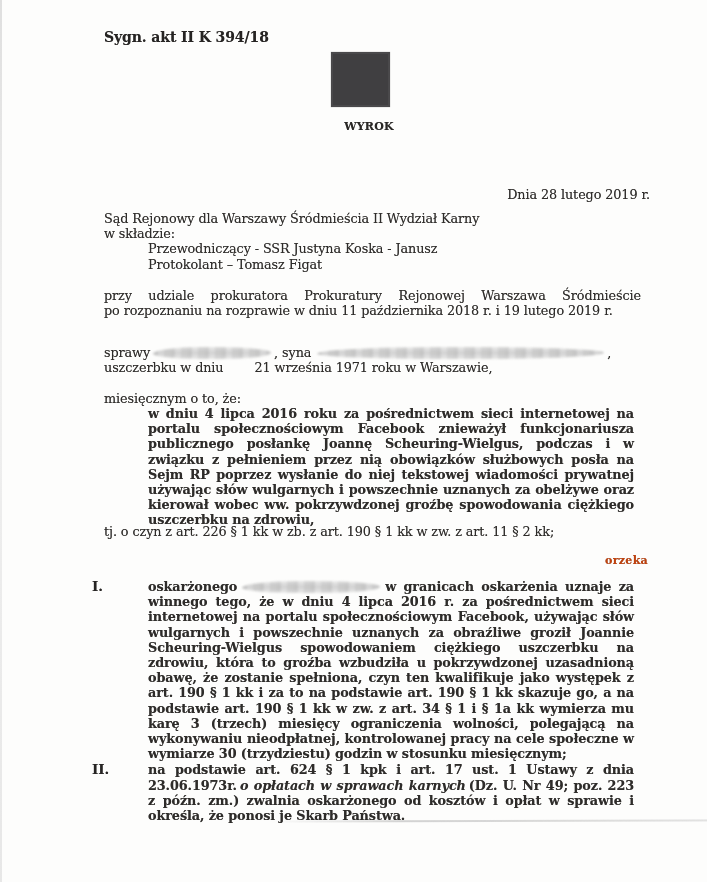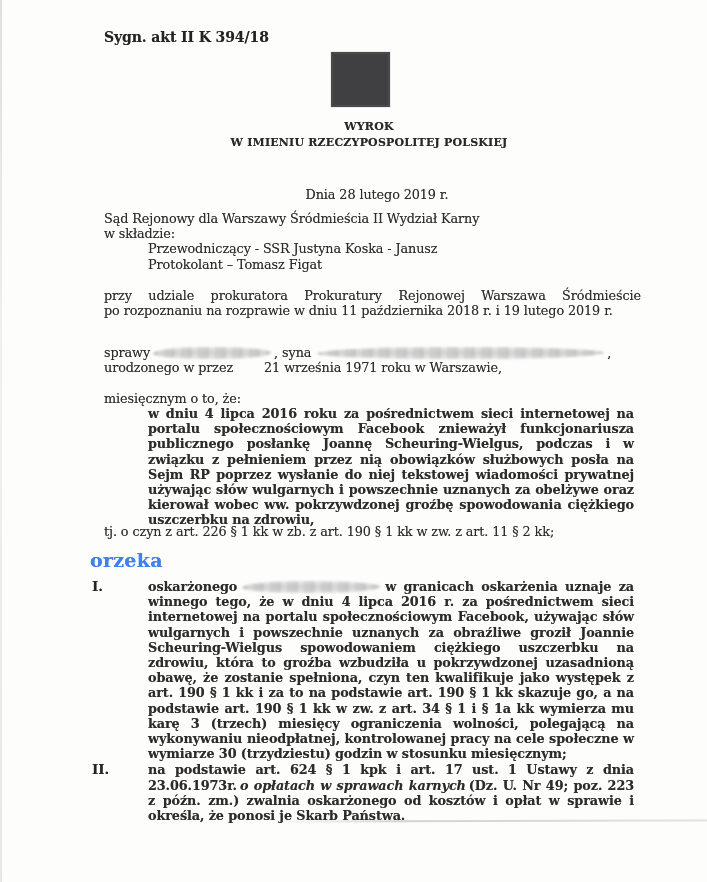--- a/index.html
+++ b/index.html
@@ -36,39 +36,39 @@
     background:#403f41;
     box-shadow:inset 0 0 0 2px #4a494b, 0 0 1px rgba(0,0,0,.4);
   }
   .title-block{
     position:absolute;left:90px;top:119px;width:558px;
     text-align:center;font-weight:bold;color:#2a2826;
     font-size:11px;line-height:15.5px;letter-spacing:.2px;
   }
   .date-line{
     position:absolute;left:104px;top:187px;width:546px;
-    text-align:center;
+    text-align:right;
   }
   .court-block{position:absolute;left:104px;top:211px;width:540px;}
   .indent1{margin-left:44px;}
   .prosecutor-block{position:absolute;left:104px;top:288px;width:537px;}
   .justify-full{text-align:justify;text-align-last:justify;}
   .nowrap{white-space:nowrap;}
   .defendant-block{position:absolute;left:104px;top:345px;width:560px;}
   .born-gap{display:inline-block;width:31px;}
   .accusation-intro{position:absolute;left:104px;top:391px;}
   .accusation-body{
     position:absolute;left:148px;top:406px;width:486px;
     text-align:justify;
     font-weight:bold;
   }
   .qualification{position:absolute;left:104px;top:524px;}
   .verdict-heading{
     position:absolute;left:90px;top:553px;width:558px;
-    text-align:left;font-weight:bold;font-size:19px;letter-spacing:.3px;color:#3b82f6;
+    text-align:right;font-weight:bold;font-size:11px;letter-spacing:.3px;color:#c2410c;
   }
   .rulings{position:absolute;left:92px;top:579px;width:542px;}
   .ruling-item{position:relative;margin:0 0 1px 0;}
   .ruling-numeral{
     position:absolute;left:0;top:0;
     font-weight:bold;font-size:13.5px;color:#262423;
   }
   .ruling-body{margin-left:56px;width:486px;text-align:justify;font-weight:bold;}
   .redact{
     display:inline-block;
@@ -93,21 +93,20 @@
 
   <div class="edge-line"></div>
   <div class="artifact-line"></div>
 
   <div class="sygn">Sygn. akt II K 394/18</div>
 
   <div class="stamp"></div>
 
   <div class="title-block">
     <div>WYROK</div>
-    <div>W IMIENIU RZECZYPOSPOLITEJ POLSKIEJ</div>
   </div>
 
   <div class="date-line">Dnia 28 lutego 2019 r.</div>
 
   <div class="court-block">
     <div>Sąd Rejonowy dla Warszawy Śródmieścia II Wydział Karny</div>
     <div>w składzie:</div>
     <div class="indent1">Przewodniczący - SSR Justyna Koska - Janusz</div>
     <div class="indent1">Protokolant – Tomasz Figat</div>
   </div>
@@ -116,21 +115,21 @@
     <div class="justify-full">przy udziale prokuratora Prokuratury Rejonowej Warszawa Śródmieście</div>
     <div class="nowrap">po rozpoznaniu na rozprawie w dniu 11 października 2018 r. i 19 lutego 2019 r.</div>
   </div>
 
   <div class="defendant-block">
     <div class="nowrap">
       <span>sprawy</span><span class="redact redact-a"></span><span>,</span>
       <span>syna</span><span class="redact redact-b"></span><span>,</span>
     </div>
     <div class="nowrap">
-      <span>urodzonego w przez</span><span class="born-gap"></span><span>21 września 1971 roku w Warszawie,</span>
+      <span>uszczerbku w dniu</span><span class="born-gap"></span><span>21 września 1971 roku w Warszawie,</span>
     </div>
   </div>
 
   <div class="accusation-intro">miesięcznym o to, że:</div>
 
   <div class="accusation-body">w dniu 4 lipca 2016 roku za pośrednictwem sieci internetowej na portalu społecznościowym Facebook znieważył funkcjonariusza publicznego posłankę Joannę Scheuring-Wielgus, podczas i w związku z pełnieniem przez nią obowiązków służbowych posła na Sejm RP poprzez wysłanie do niej tekstowej wiadomości prywatnej używając słów wulgarnych i powszechnie uznanych za obelżywe oraz kierował wobec ww. pokrzywdzonej groźbę spowodowania ciężkiego uszczerbku na zdrowiu,</div>
 
   <div class="qualification nowrap">tj. o czyn z art. 226 § 1 kk w zb. z art. 190 § 1 kk w zw. z art. 11 § 2 kk;</div>
 
   <div class="verdict-heading">orzeka</div>

